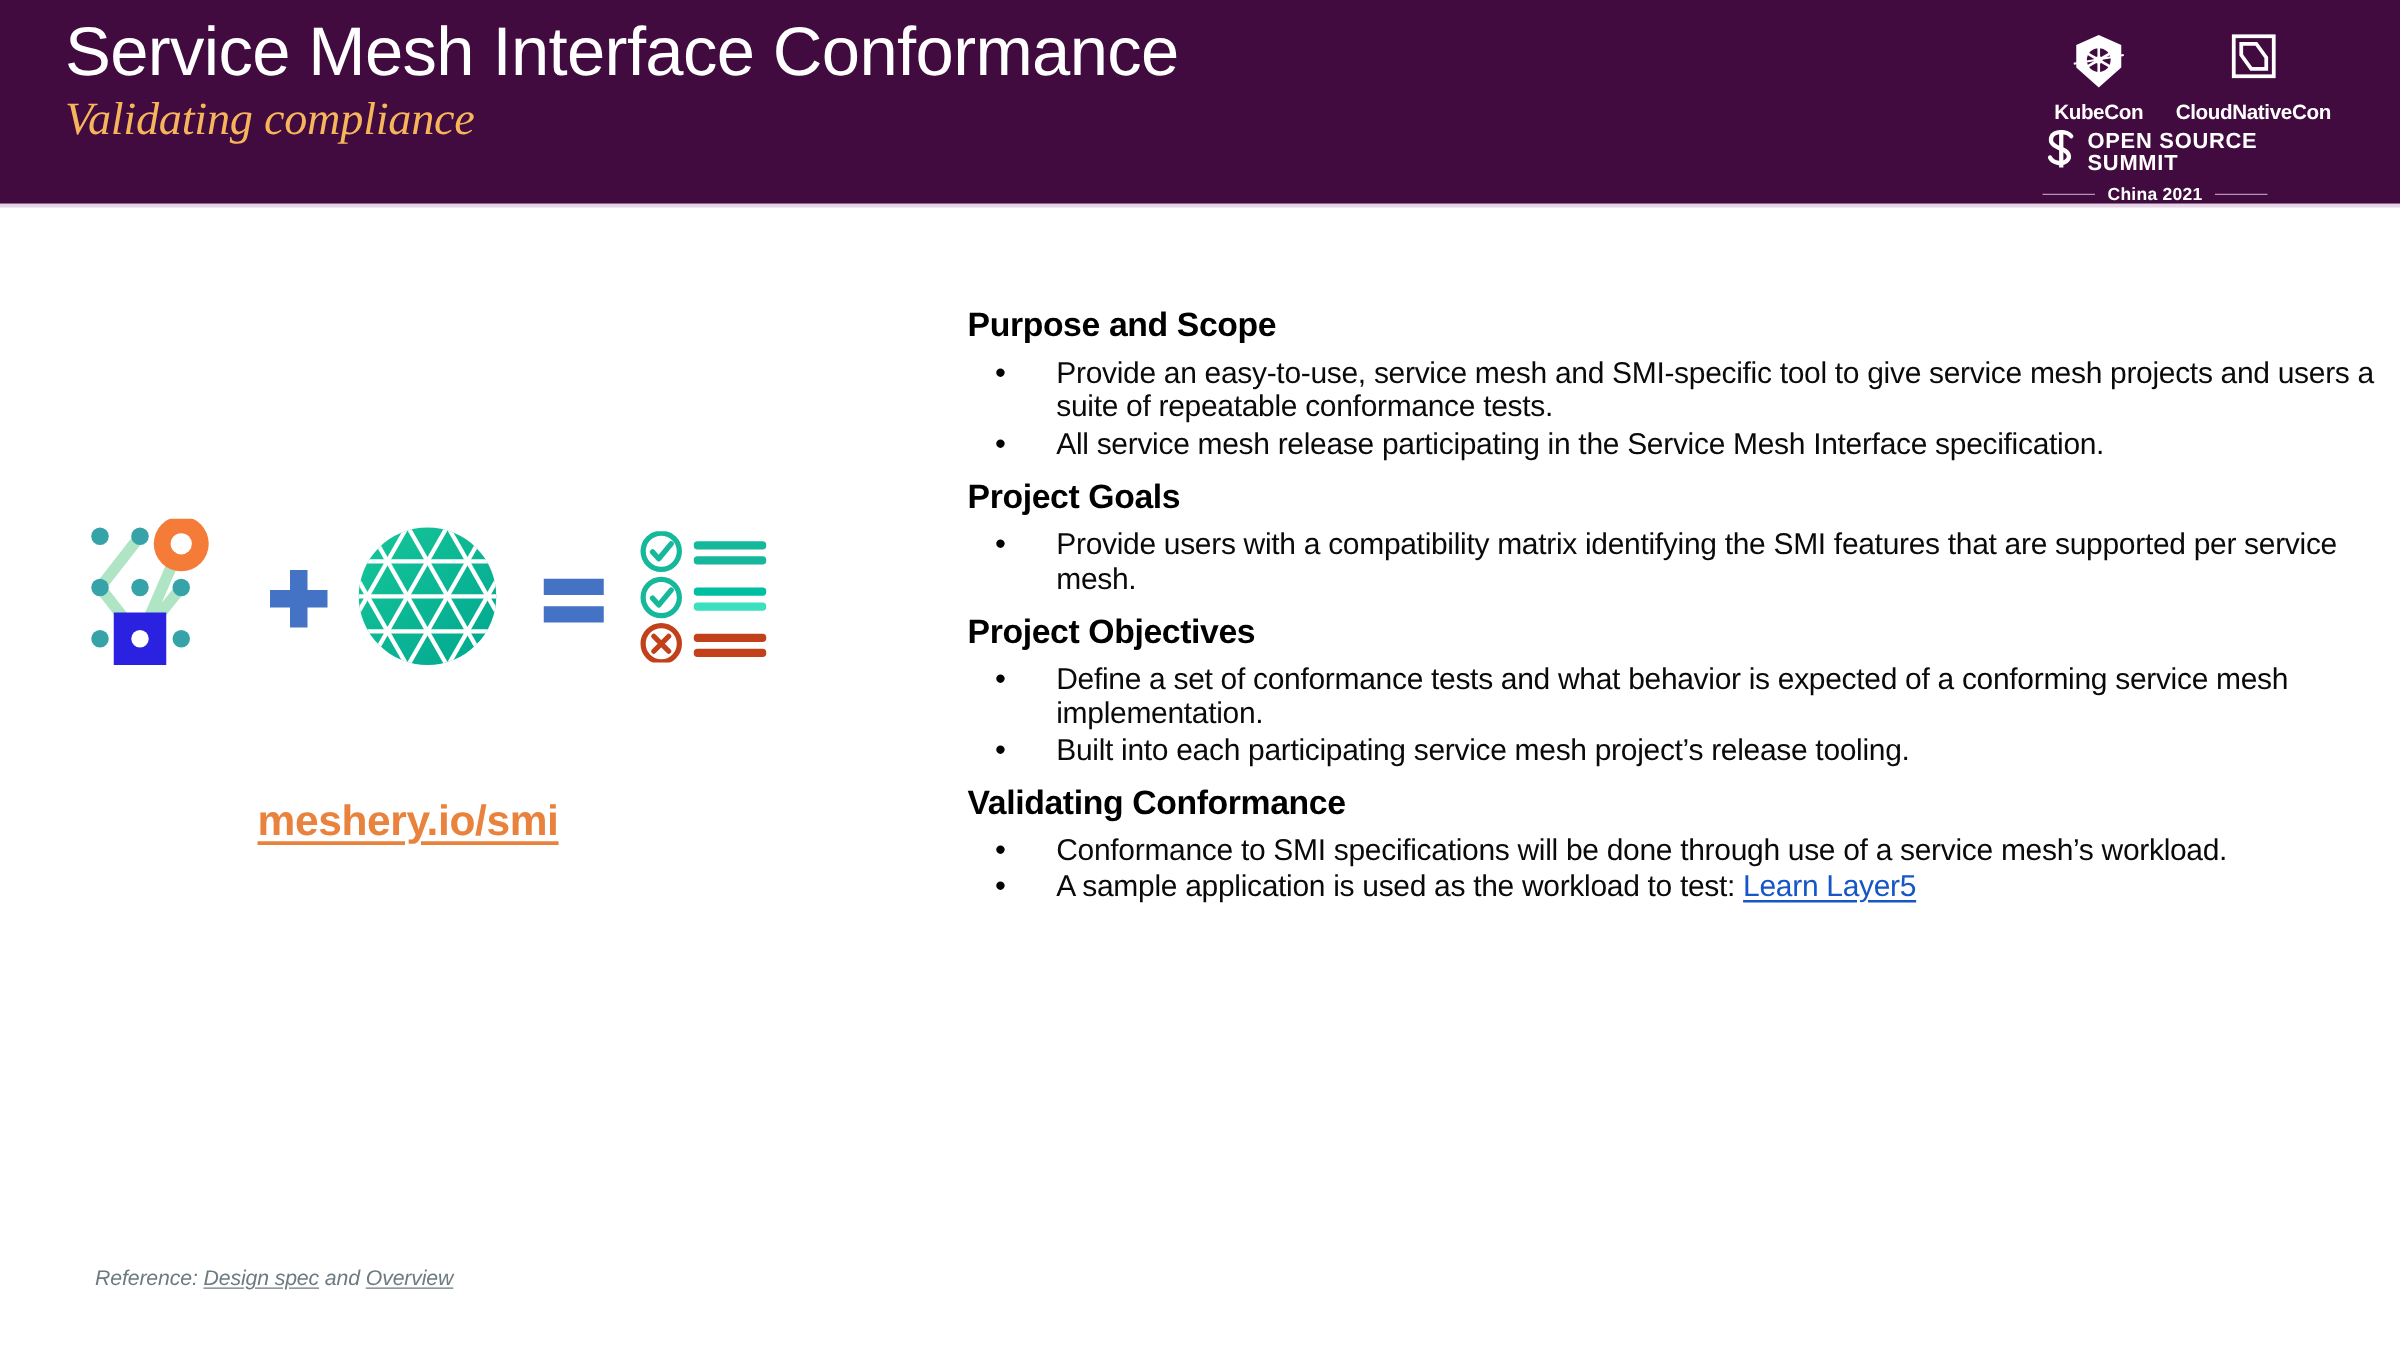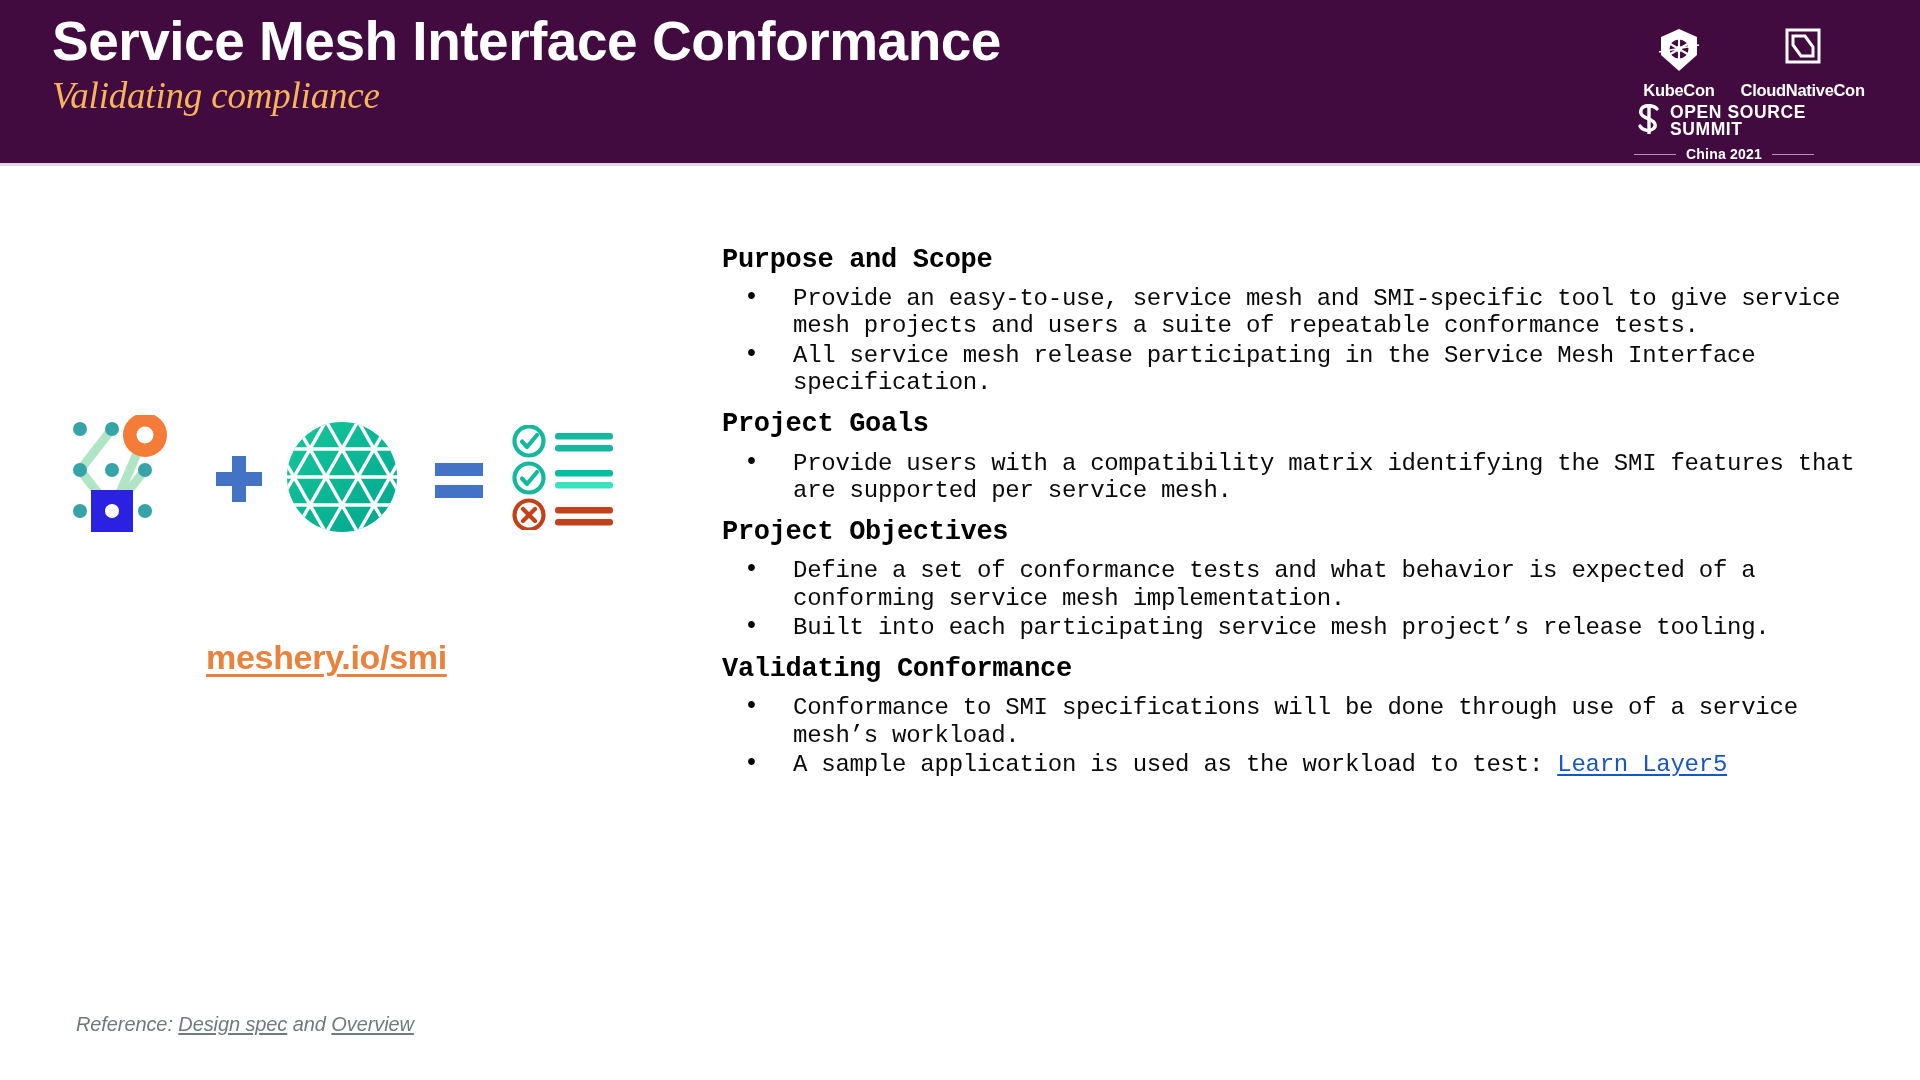--- a/index.html
+++ b/index.html
@@ -30,21 +30,21 @@
     height: 3px;
     background: #E6D5E6;
   }
   .title-block {
     position: absolute;
     left: 52px;
     top: 12px;
   }
   .slide-title {
     font-size: 55px;
-    font-weight: 700;
+    font-weight: 400;
     color: #FFFFFF;
     letter-spacing: -0.5px;
     line-height: 1.08;
     white-space: nowrap;
   }
   .slide-subtitle {
     margin-top: 6px;
     font-size: 37px;
     font-style: italic;
     font-weight: 400;
@@ -147,24 +147,23 @@
     text-decoration: underline;
     text-decoration-thickness: 3px;
     text-underline-offset: 5px;
     letter-spacing: -0.3px;
     cursor: pointer;
   }
 
   
   .content-col {
     position: absolute;
-    left: 722px;
+    left: 774px;
     top: 245px;
     width: 1140px;
-    font-family: Liberation Mono, monospace;
   }
   .sec-heading {
     font-size: 27px;
     font-weight: 700;
     color: #000000;
     letter-spacing: -0.3px;
     line-height: 1.15;
     margin: 0 0 9px 0;
   }
   .sec-block + .sec-block {
@@ -197,21 +196,21 @@
     text-decoration: underline;
     text-underline-offset: 3px;
     cursor: pointer;
   }
 
   
   .reference {
     position: absolute;
     left: 76px;
     top: 1013px;
-    font-size: 20px;
+    font-size: 17px;
     font-style: italic;
     color: #6D7B80;
     letter-spacing: -0.1px;
   }
   .reference a {
     color: #6D7B80;
     text-decoration: underline;
     text-underline-offset: 2px;
     cursor: pointer;
   }

